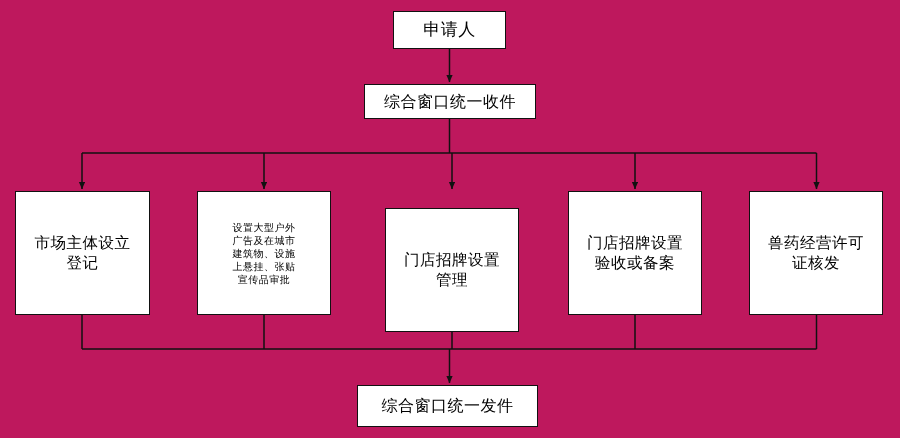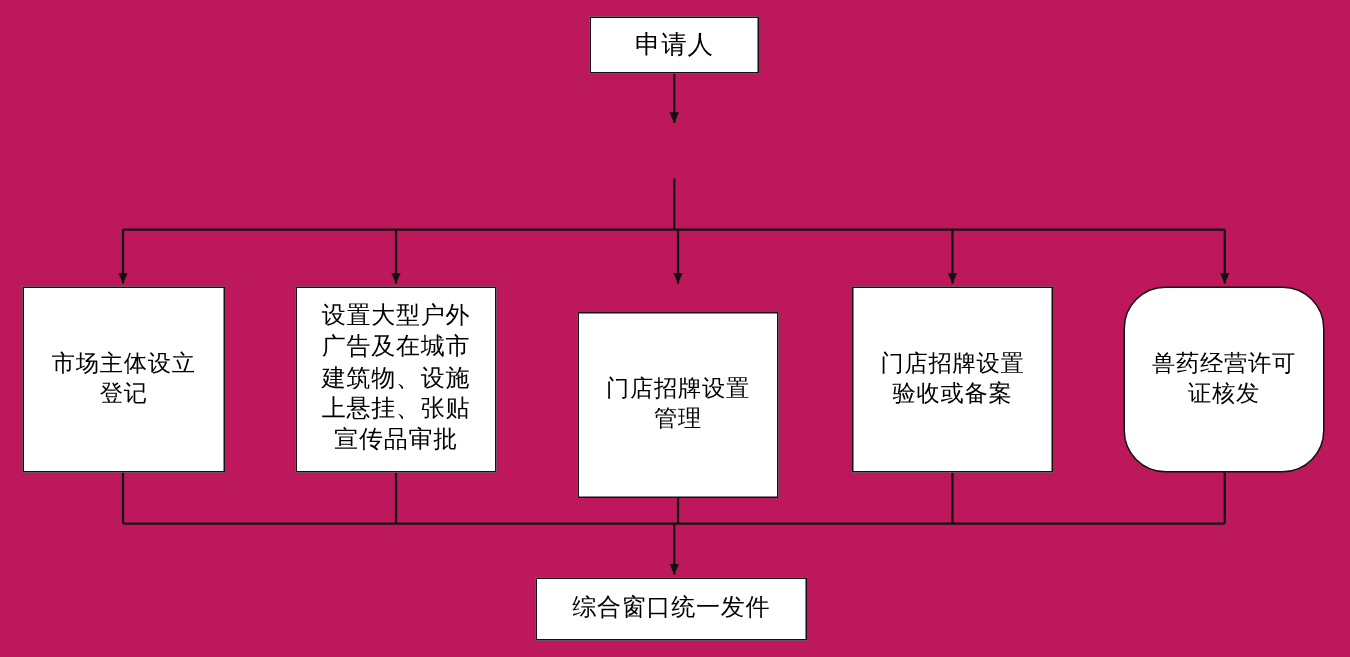--- a/index.html
+++ b/index.html
@@ -49,29 +49,29 @@
   #node-applicant       { left: 393px; top: 11px;  width: 113px; height: 38px; }
   #node-applicant .node-label { font-size: 17px; }
 
   #node-intake          { left: 364px; top: 84px;  width: 172px; height: 35px; }
   #node-intake .node-label { font-size: 16px; }
 
   #node-market-entity   { left: 15px;  top: 191px; width: 135px; height: 124px; align-items: center; }
   #node-market-entity .node-label { font-size: 15.5px; }
 
   #node-outdoor-ad      { left: 197px; top: 191px; width: 134px; height: 124px; }
-  #node-outdoor-ad .node-label { font-size: 16px; line-height: 1.30; }
+  #node-outdoor-ad .node-label { font-size: 10px; line-height: 1.30; }
 
   #node-store-sign      { left: 385px; top: 208px; width: 134px; height: 124px; }
   #node-store-sign .node-label { font-size: 15.5px; }
 
   #node-fire-accept     { left: 568px; top: 191px; width: 134px; height: 124px; }
   #node-fire-accept .node-label { font-size: 15.5px; }
 
-  #node-vet-drug        { left: 749px; top: 191px; width: 134px; height: 124px; border-radius: 28px; }
+  #node-vet-drug        { left: 749px; top: 191px; width: 134px; height: 124px; }
   #node-vet-drug .node-label { font-size: 15.5px; }
 
   #node-delivery        { left: 357px; top: 385px; width: 181px; height: 42px; }
   #node-delivery .node-label { font-size: 16px; }
 </style>
 </head>
 <body>
 
 <div id="flowchart">
 
@@ -104,20 +104,23 @@
       <line x1="82" y1="349" x2="816.5" y2="349"></line>
 
       <line x1="449.5" y1="349" x2="449.5" y2="383" marker-end="url(#arrowhead)"></line>
     </g>
   </svg>
 
   <div class="node" id="node-applicant">
     <span class="node-label">申请人</span>
   </div>
 
+  <div class="node" id="node-intake">
+    <span class="node-label">综合窗口统一收件</span>
+  </div>
 
   <div class="node" id="node-market-entity">
     <span class="node-label">市场主体设立
 登记</span>
   </div>
 
   <div class="node" id="node-outdoor-ad">
     <span class="node-label">设置大型户外
 广告及在城市
 建筑物、设施

